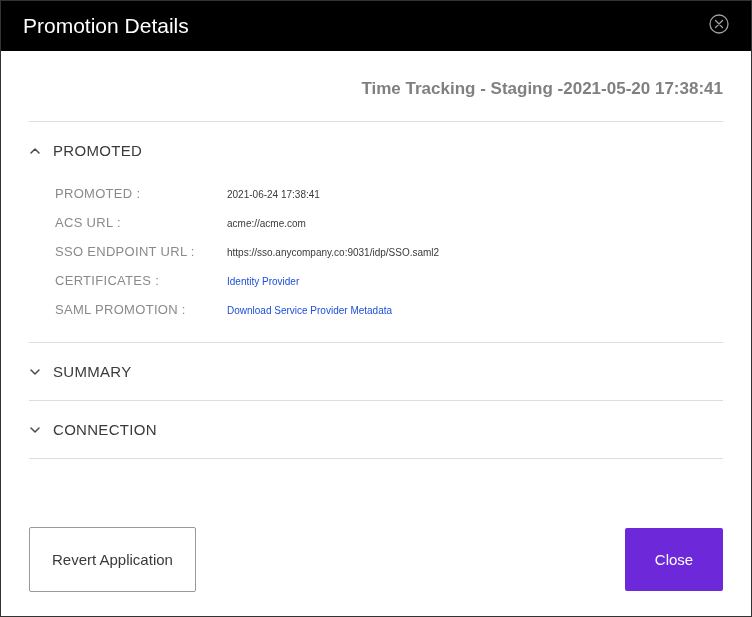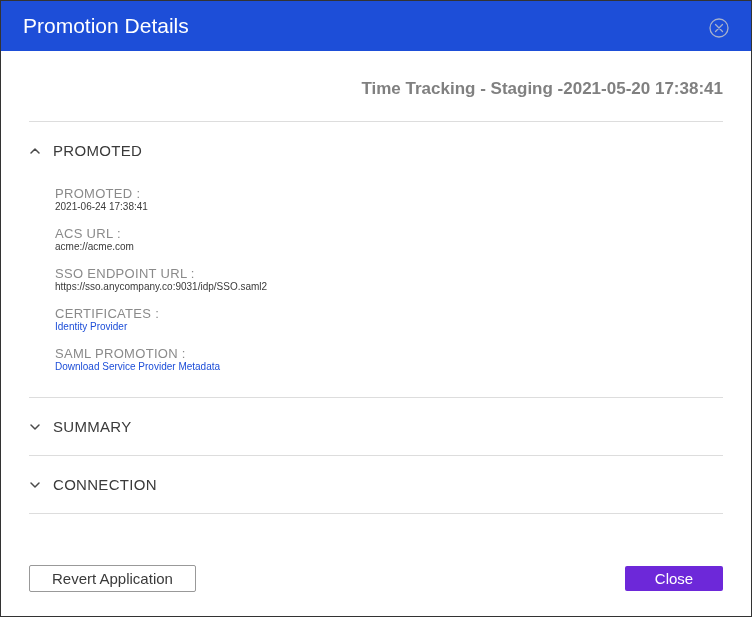--- a/index.html
+++ b/index.html
@@ -14,26 +14,26 @@
       height: 617px;
       border: 1px solid #333;
     }
     .modal {
       width: 100%;
       height: 100%;
       display: flex;
       flex-direction: column;
     }
     .modal-header {
-      background: #1d4ed8;
+      background: #000000;
       color: #fff;
       padding: 13px 22px;
       display: flex;
       justify-content: space-between;
-      align-items: flex-end;
+      align-items: flex-start;
     }
     .modal-title {
       font-size: 21px;
       font-weight: 400;
     }
     .close-x {
       width: 20px;
       height: 20px;
       cursor: pointer;
       opacity: 0.8;
@@ -90,21 +90,20 @@
       color: #3a3a3a;
       letter-spacing: 0.3px;
     }
     .section-content {
       padding: 0 0 18px 26px;
     }
     .field-row {
       display: flex;
       align-items: baseline;
       padding: 7px 0;
-      flex-direction: column;
     }
     .field-label {
       width: 172px;
       color: #8a8a8a;
       font-size: 13px;
       letter-spacing: 0.3px;
       flex-shrink: 0;
     }
     .field-value {
       color: #3a3a3a;
@@ -115,21 +114,21 @@
       color: #1d4ed8;
       cursor: pointer;
     }
     .modal-footer {
       display: flex;
       justify-content: space-between;
       align-items: center;
       padding: 20px 28px 24px 28px;
     }
     .btn {
-      padding: 4px 22px;
+      padding: 23px 22px;
       font-size: 15px;
       border-radius: 2px;
       cursor: pointer;
       border: none;
     }
     .btn-secondary {
       background: #fff;
       color: #3a3a3a;
       border: 1px solid #999;
     }

